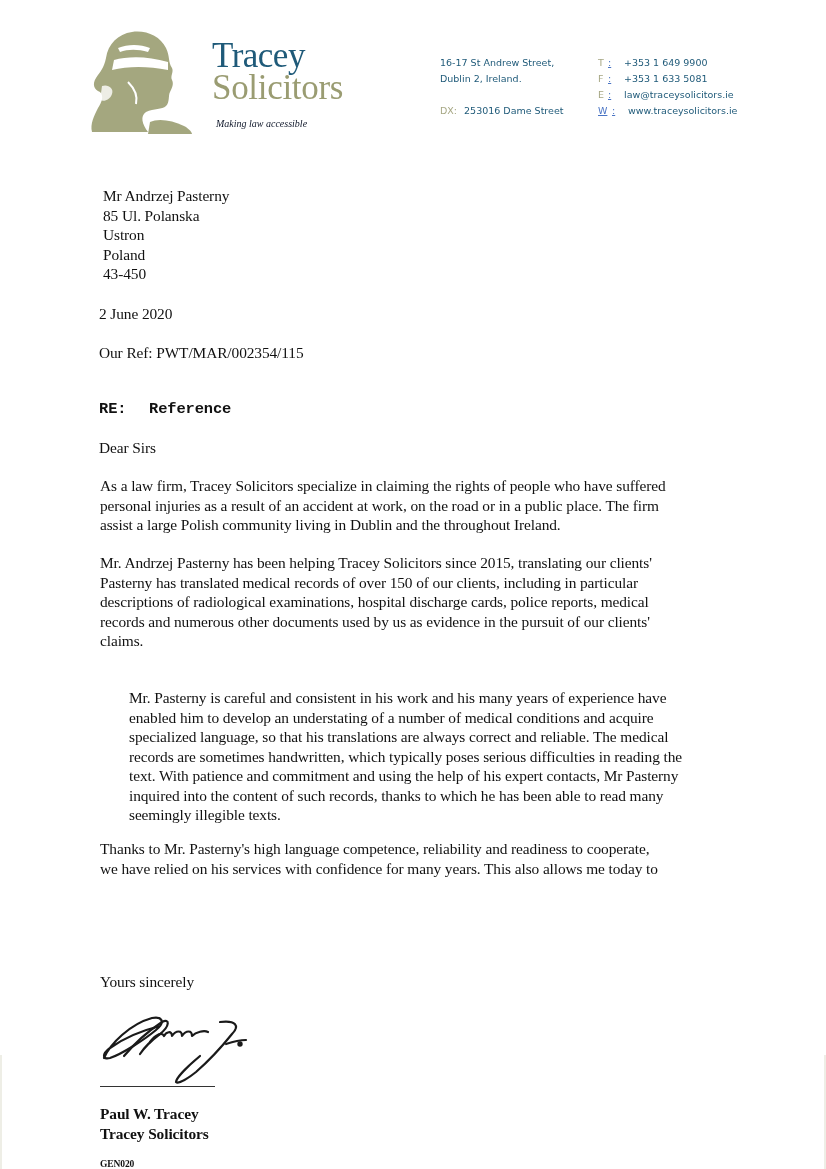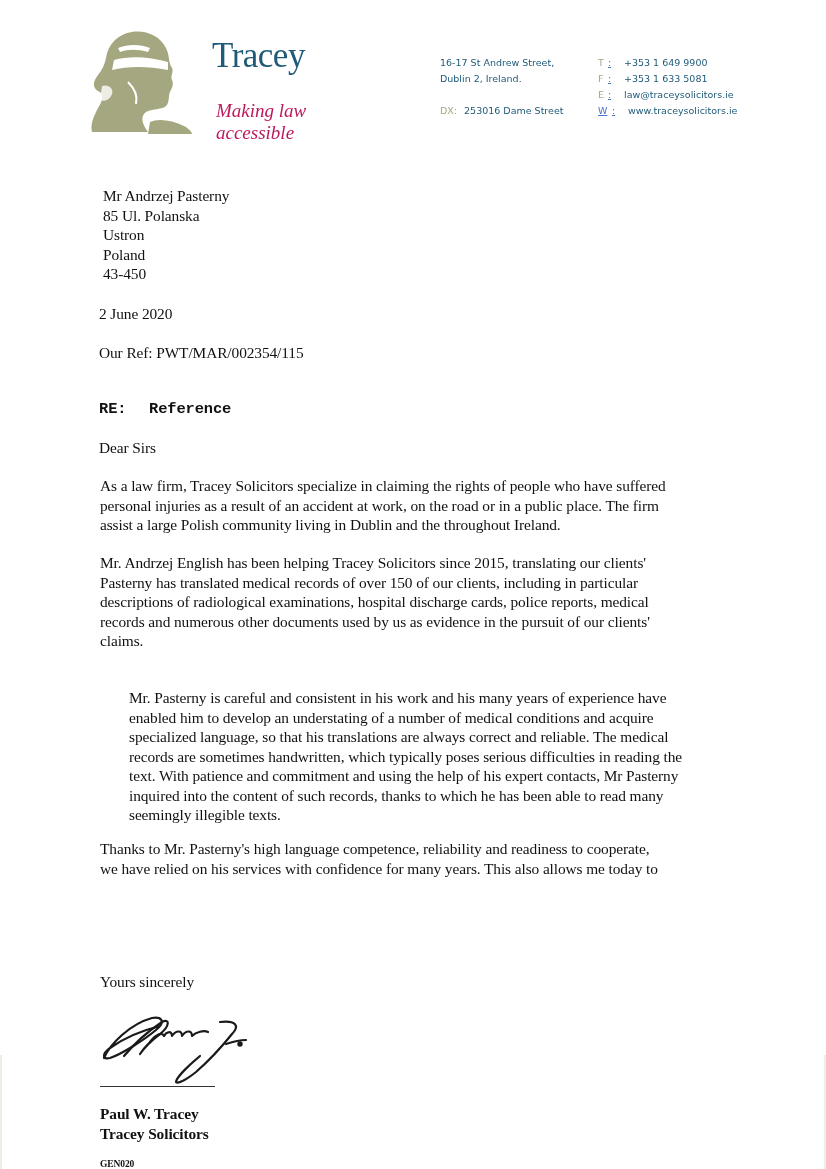--- a/index.html
+++ b/index.html
@@ -7,22 +7,22 @@
          font-family: "Liberation Serif", "DejaVu Serif", serif; color: #111; }
   .edge-left { position: absolute; left: 0; top: 1055px; width: 2px; height: 114px; background: #eeeee6; }
   .edge-right { position: absolute; right: 0; top: 1055px; width: 2px; height: 114px; background: #eeeee6; }
 
   
   .logo { position: absolute; left: 88px; top: 26px; width: 270px; height: 110px; }
   .logo-mark { position: absolute; left: 0; top: 0; width: 112px; height: 110px; }
   .brand-name { position: absolute; left: 124px; top: 12px; font-family: "Liberation Serif", serif; line-height: 1; }
   .brand-tracey { display: block; font-size: 35px; color: #1f5a79; letter-spacing: -0.5px; }
   .brand-solicitors { display: block; font-size: 35px; color: #9a9c72; letter-spacing: -0.3px; margin-top: -3px; }
-  .brand-tagline { position: absolute; left: 128px; top: 74px; font-size: 19px; font-style: italic;
-                   color: #be185d; font-family: "Liberation Serif", serif; }
+  .brand-tagline { position: absolute; left: 128px; top: 92px; font-size: 10px; font-style: italic;
+                   color: #0f172a; font-family: "Liberation Serif", serif; }
 
   .addr { position: absolute; left: 440px; top: 55px; font-family: "DejaVu Sans", sans-serif;
           font-size: 9.5px; color: #1f5a79; line-height: 16px; }
   .addr .dx { margin-top: 16px; }
   .addr .dx-label { color: #a6a784; margin-right: 4px; }
 
   .contacts { position: absolute; left: 598px; top: 55px; font-family: "DejaVu Sans", sans-serif;
               font-size: 9.5px; color: #1f5a79; line-height: 16px; }
   .contact-row { display: flex; align-items: baseline; }
   .c-label { width: 10px; color: #a6a784; }
@@ -64,20 +64,21 @@
     </g>
     <g fill="#ffffff">
       <path d="M26 34 C40 30 60 30 80 36 L80 44 C60 40 40 40 24 44 Z"></path>
       <path d="M30 22 C40 18 52 18 62 22 L60 26 C50 23 40 23 32 26 Z"></path>
       <path d="M14 60 C20 58 26 62 24 68 C22 74 16 76 12 74 Z" opacity="0.8"></path>
       <path d="M40 56 C46 62 50 70 48 78" stroke="#fff" stroke-width="2" fill="none"></path>
     </g>
   </svg>
   <div class="brand-name">
     <span class="brand-tracey">Tracey</span>
+    <span class="brand-solicitors">Solicitors</span>
   </div>
   <div class="brand-tagline">Making law accessible</div>
 </div>
 
 <div class="addr">
   <div>16-17 St Andrew Street,</div>
   <div>Dublin 2, Ireland.</div>
   <div class="dx">
     <span class="dx-label">DX:</span>
     <span>253016 Dame Street</span>
@@ -124,21 +125,21 @@
 
 <div class="text salutation">Dear Sirs</div>
 
 <div class="text para p1">
   <span class="line">As a law firm, Tracey Solicitors specialize in claiming the rights of people who have suffered</span>
   <span class="line">personal injuries as a result of an accident at work, on the road or in a public place. The firm</span>
   <span class="line">assist a large Polish community living in Dublin and the throughout Ireland.</span>
 </div>
 
 <div class="text para p2">
-  <span class="line">Mr. Andrzej English has been helping Tracey Solicitors since 2015, translating our clients'</span>
+  <span class="line">Mr. Andrzej Pasterny has been helping Tracey Solicitors since 2015, translating our clients'</span>
   <span class="line">Pasterny has translated medical records of over 150 of our clients, including in particular</span>
   <span class="line">descriptions of radiological examinations, hospital discharge cards, police reports, medical</span>
   <span class="line">records and numerous other documents used by us as evidence in the pursuit of our clients'</span>
   <span class="line">claims.</span>
 </div>
 
 <div class="text para p3">
   <span class="line">Mr. Pasterny is careful and consistent in his work and his many years of experience have</span>
   <span class="line">enabled him to develop an understating of a number of medical conditions and acquire</span>
   <span class="line">specialized language, so that his translations are always correct and reliable. The medical</span>

